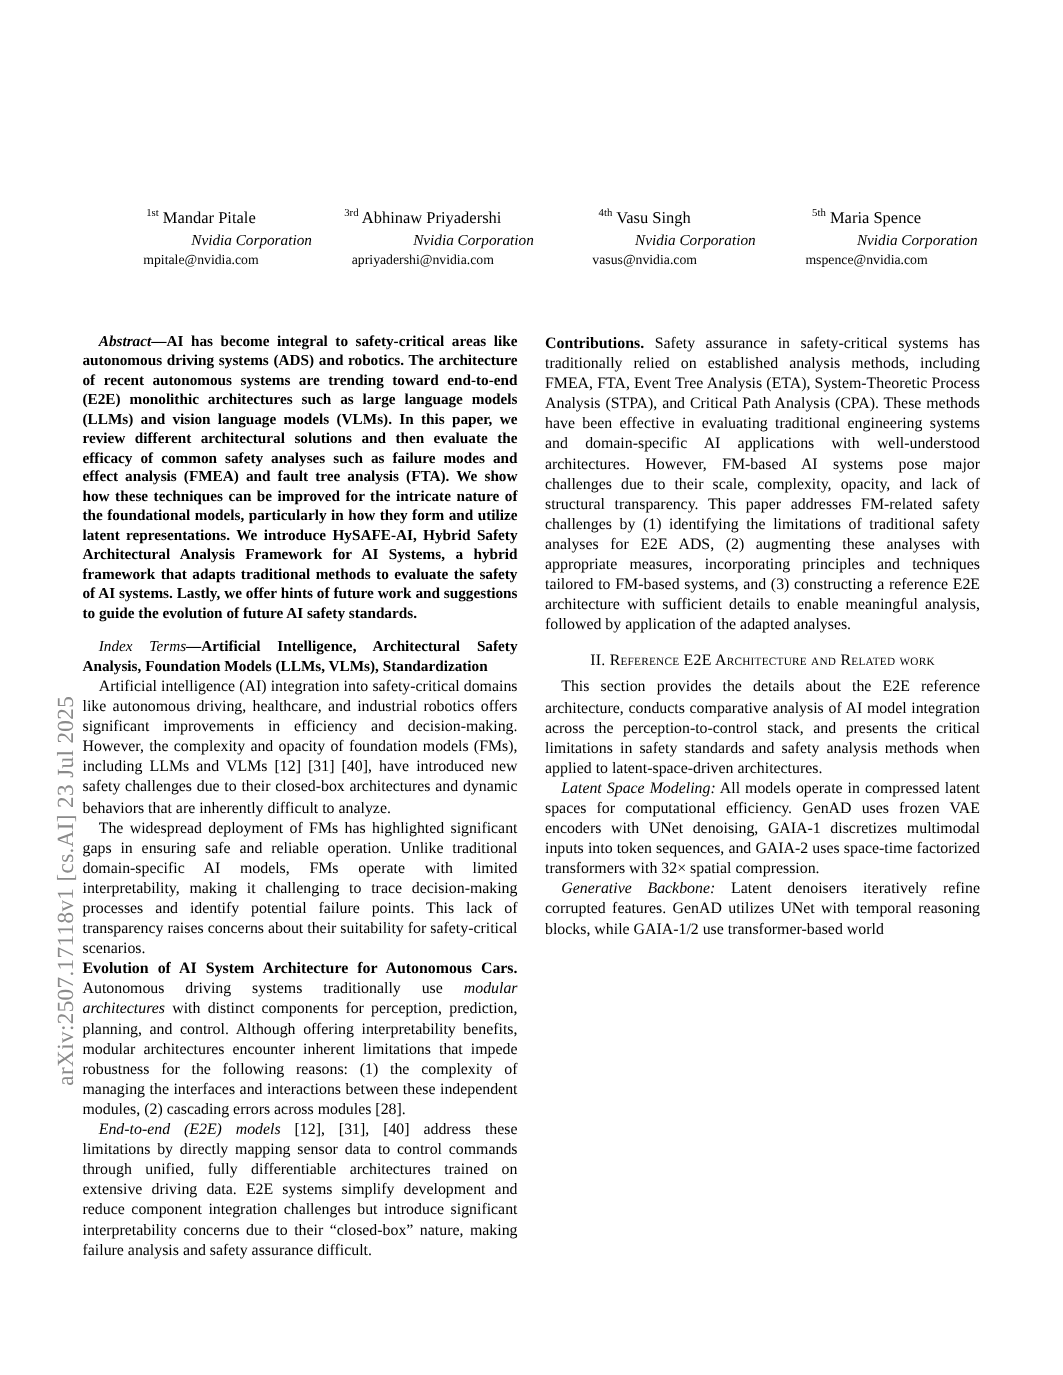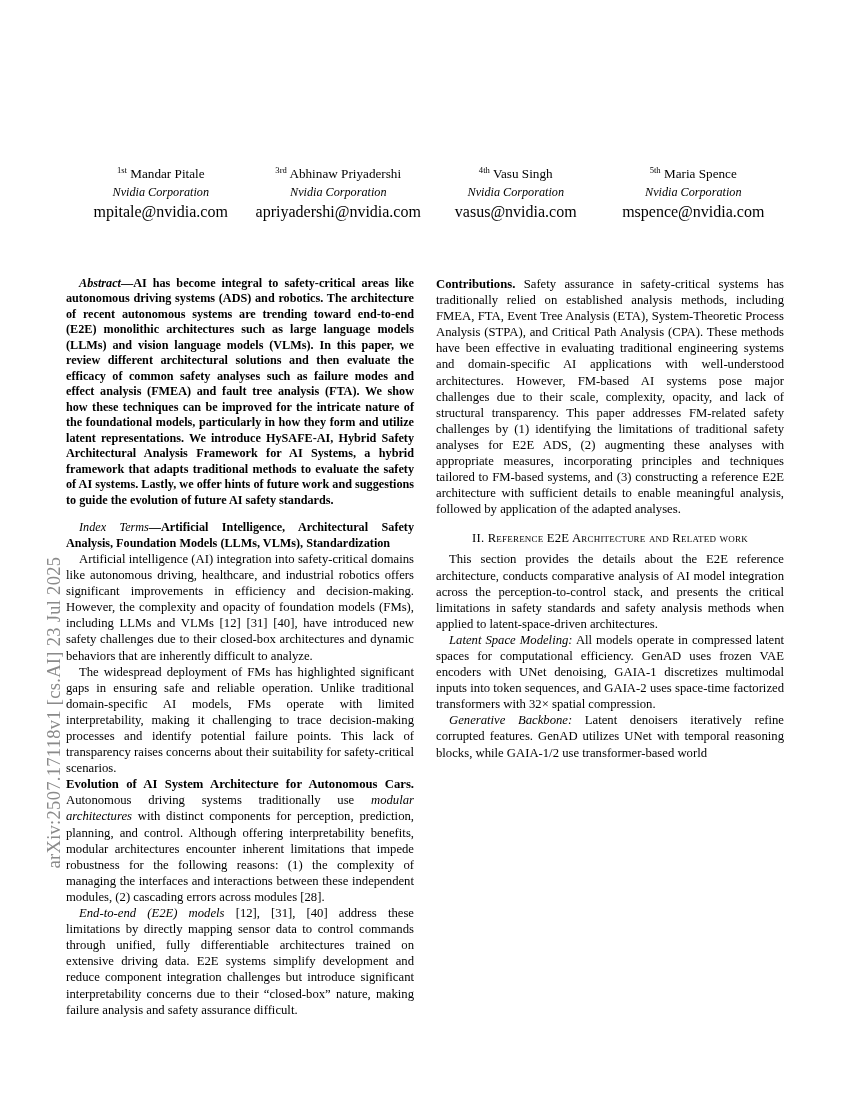--- a/index.html
+++ b/index.html
@@ -70,31 +70,32 @@
   }
   .author-name sup {
     font-size: 8.6px;
     vertical-align: super;
     line-height: 0;
   }
   .author-affil {
     font-size: 12.2px;
     font-style: italic;
     white-space: nowrap;
+    text-align: right;
   }
   .author-email {
-    font-size: 16px;
+    font-size: 11px;
     white-space: nowrap;
   }
 
   
   .columns {
     position: absolute;
     left: 66px;
-    top: 276px;
+    top: 266px;
     width: 718px;
     height: 740px;
     display: flex;
     justify-content: space-between;
   }
   .col {
     width: 348px;
   }
 
   p {

